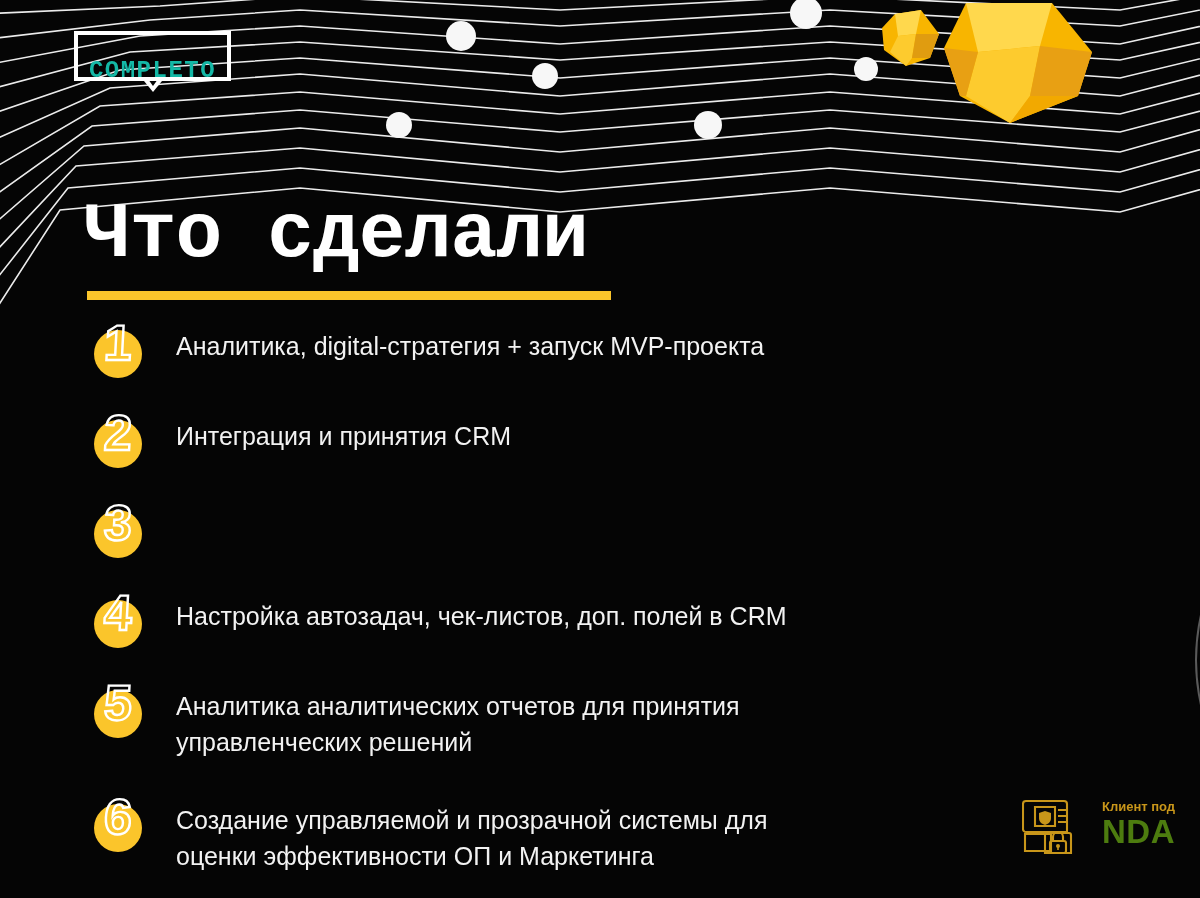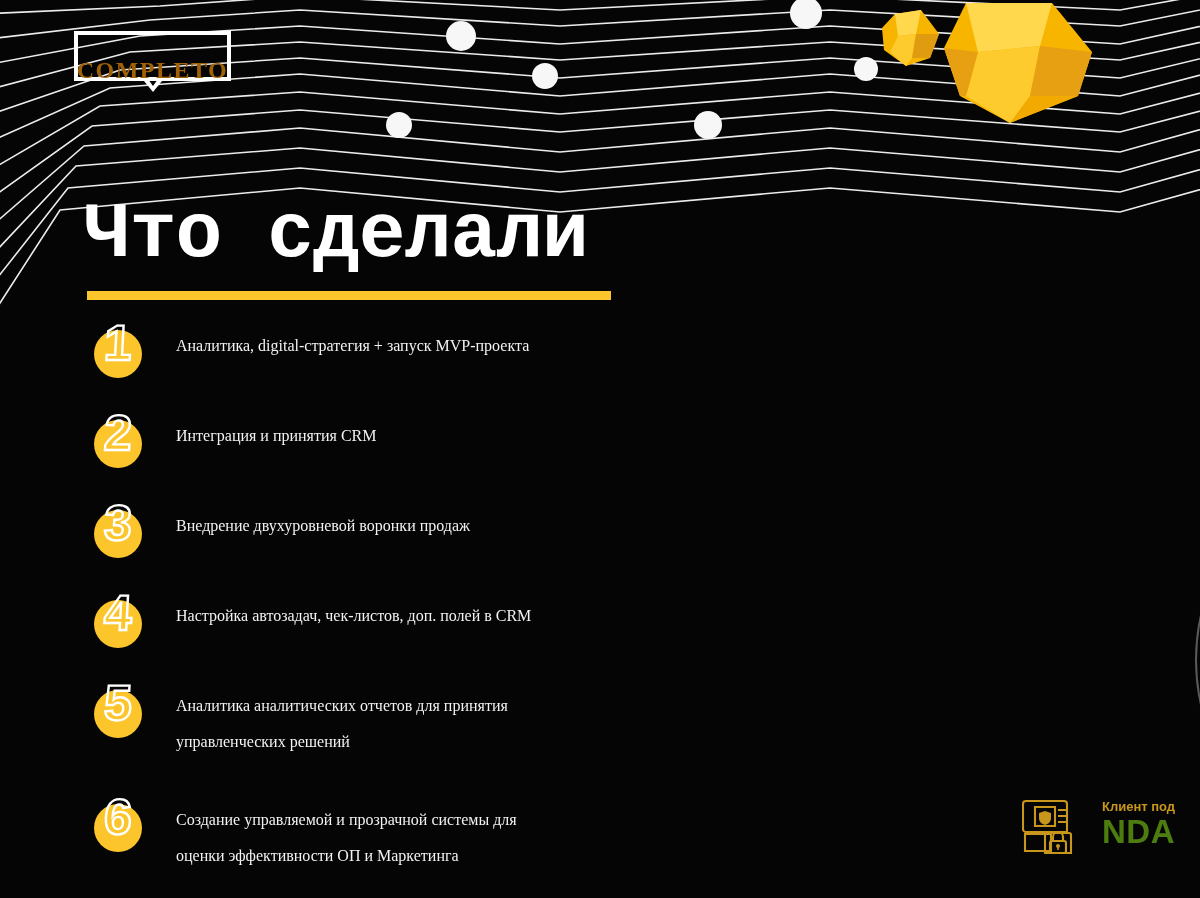--- a/index.html
+++ b/index.html
@@ -37,25 +37,25 @@
     inset: 0;
     border: 4px solid #ffffff;
     box-sizing: border-box;
   }
   .logo-text {
     position: absolute;
     inset: 0;
     display: flex;
     align-items: center;
     justify-content: center;
-    color: #a16207;
+    color: #14b8a6;
     font-size: 24px;
     font-weight: bold;
     letter-spacing: 1.5px;
-    font-family: Liberation Serif, serif;
+    font-family: Liberation Mono, monospace;
     margin-top: 28px;
   }
   .logo-tail {
     position: absolute;
     left: 50%;
     margin-left: -9px;
     bottom: -11px;
     width: 18px;
     height: 11px;
   }
@@ -123,24 +123,24 @@
     font-size: 50px;
     font-weight: bold;
     font-family: "Liberation Sans", sans-serif;
     color: transparent;
     -webkit-text-stroke: 2.4px #ffffff;
     transform: skewX(-3deg);
   }
   .item-text {
     flex: 1 1 auto;
     color: #f2f2f2;
-    font-size: 16px;
+    font-size: 25px;
     line-height: 36px;
     padding-top: 14px;
-    font-family: Liberation Serif, serif;
+    font-family: Liberation Sans, sans-serif;
     white-space: pre-line;
   }
 
   
   .nda {
     position: absolute;
     left: 1022px;
     top: 786px;
     width: 168px;
     height: 76px;
@@ -250,21 +250,20 @@
         <div class="badge-num">2</div>
       </div>
       <div class="item-text">Интеграция и принятия CRM</div>
     </div>
 
     <div class="list-item">
       <div class="badge">
         <div class="badge-circle"></div>
         <div class="badge-num">3</div>
       </div>
-      <div class="item-text">Внедрение двухуровневой воронки продаж</div>
     </div>
 
     <div class="list-item">
       <div class="badge">
         <div class="badge-circle"></div>
         <div class="badge-num">4</div>
       </div>
       <div class="item-text">Настройка автозадач, чек-листов, доп. полей в CRM</div>
     </div>
 

